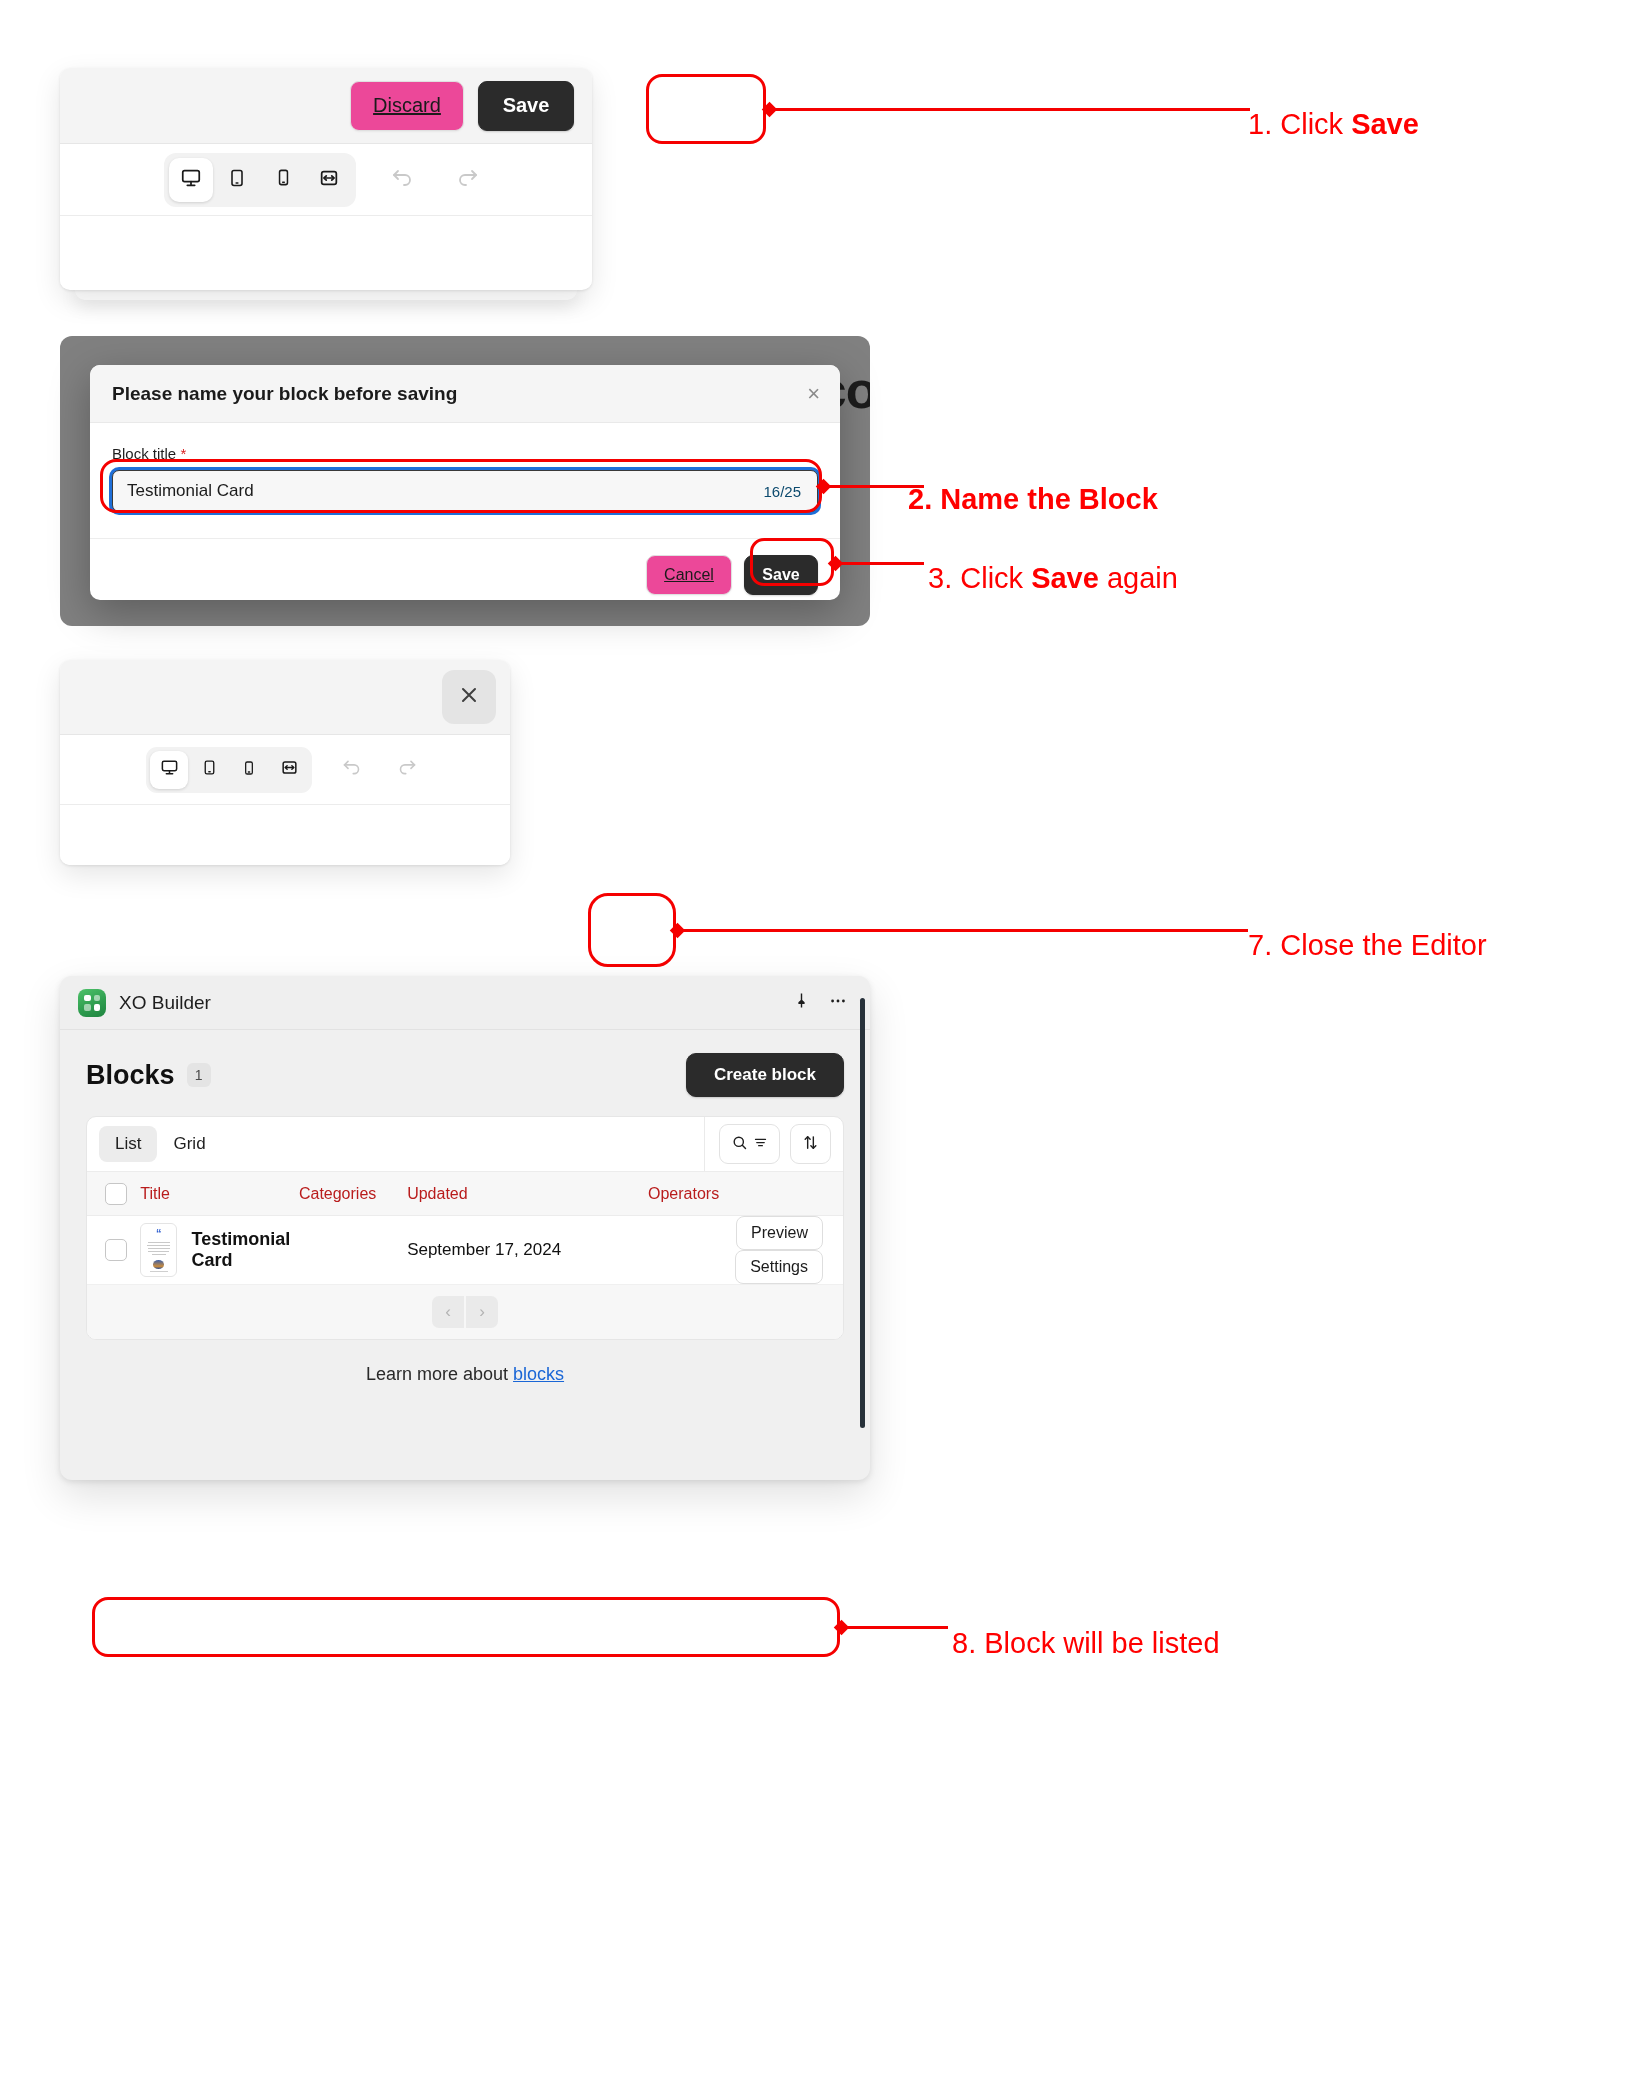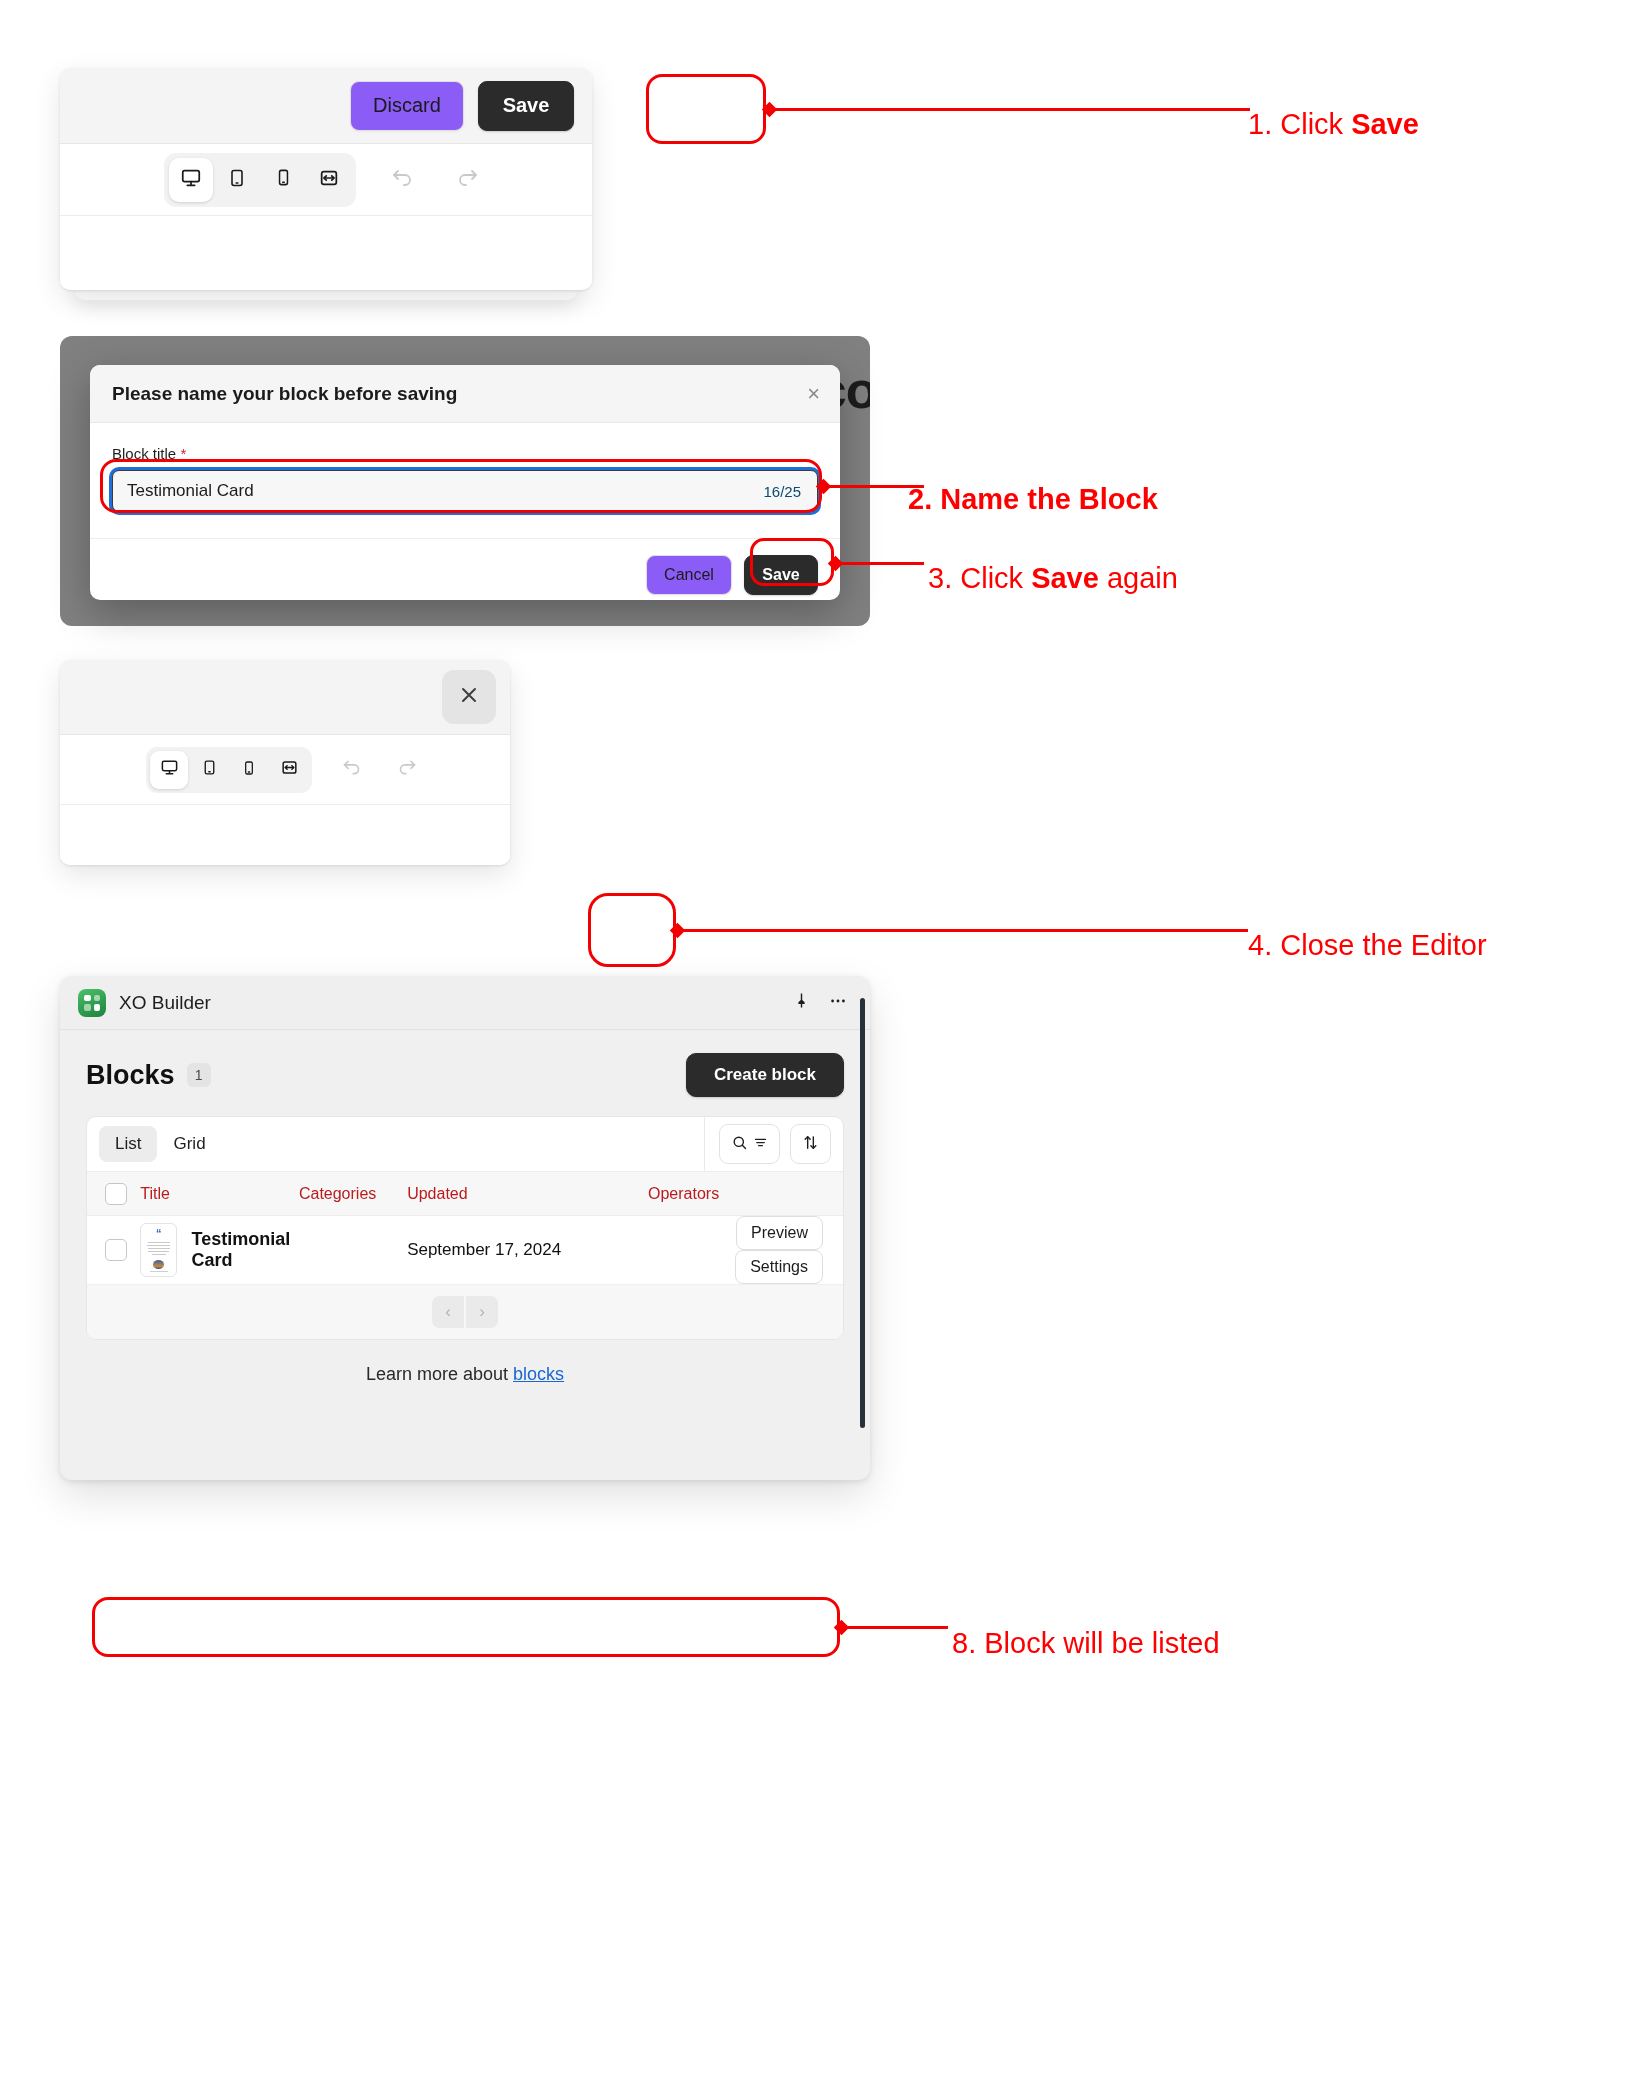--- a/index.html
+++ b/index.html
@@ -51,23 +51,24 @@
 
   
   .btn {
     display: inline-flex; align-items: center; justify-content: center;
     font-family: "Liberation Sans", sans-serif;
     border-radius: 9px;
     white-space: nowrap;
     cursor: pointer;
   }
   .btn-light {
-    background: #8b5cf6; color: #1b1b1b;
+    background: #ec4899; color: #1b1b1b;
     border: 1px solid #e0e0e0;
     box-shadow: 0 1px 2px rgba(0,0,0,.05);
+    text-decoration: underline;
   }
   .btn-dark {
     background: #2b2b2b; color: #ffffff;
     border: 1px solid #2b2b2b;
     box-shadow: 0 1px 2px rgba(0,0,0,.18);
   }
 
   
   #panel-editor-save { left: 60px; top: 68px; width: 532px; height: 222px; }
   #panel-editor-save .panel-topbar { height: 76px; padding-right: 18px; }
@@ -439,21 +440,21 @@
         </span>
       </div>
     </div>
     <div class="panel-body"></div>
   </div>
 
   <div class="hl" style="left:588px; top:893px; width:88px; height:74px; border-radius:20px;"></div>
   <div class="dot" style="left:672px; top:925px;"></div>
   <div class="leader" style="left:678px; top:929px; width:570px;"></div>
   <div class="ann" style="left:1248px; top:945px; transform:translateY(-50%);">
-    <span>4. Close the Editor</span>
+    <span>7. Close the Editor</span>
   </div>
 
   <div id="panel-xo">
     <div class="xo-header">
       <div class="xo-logo">
         <i></i>
         <i class="dim"></i>
         <i class="dim"></i>
         <i></i>
       </div>

